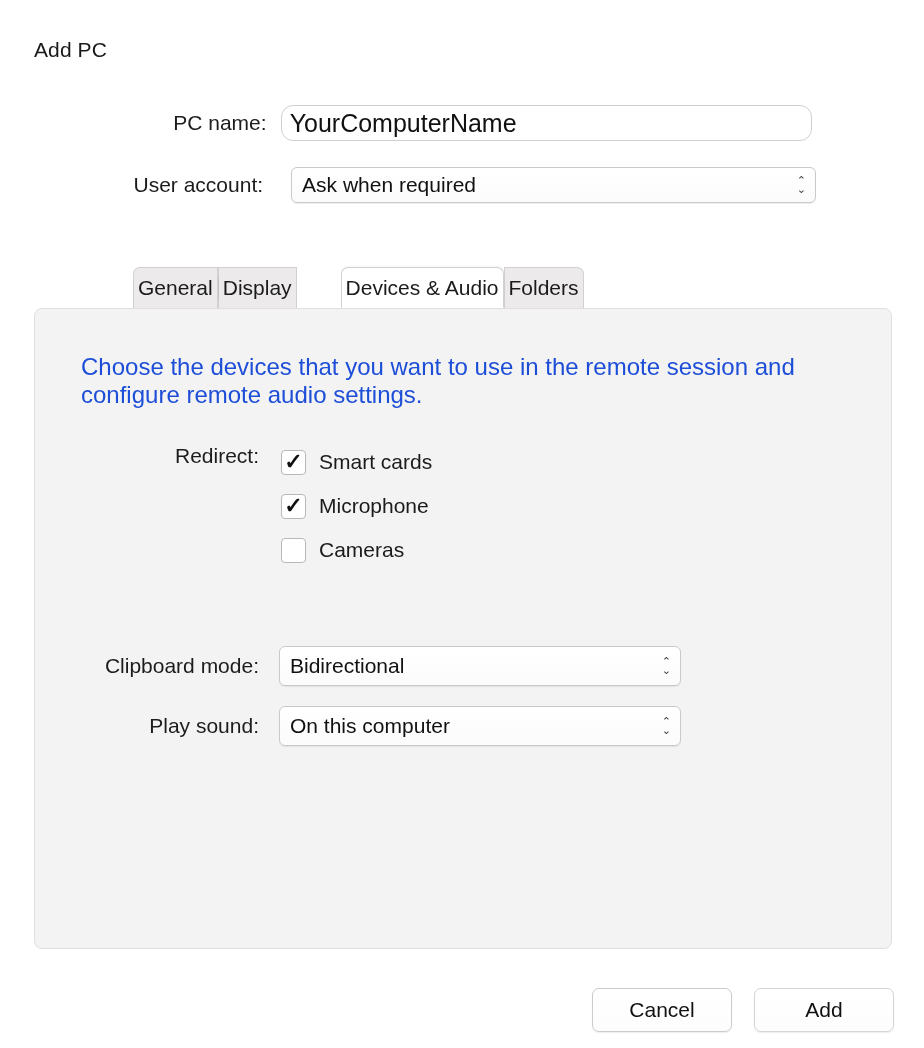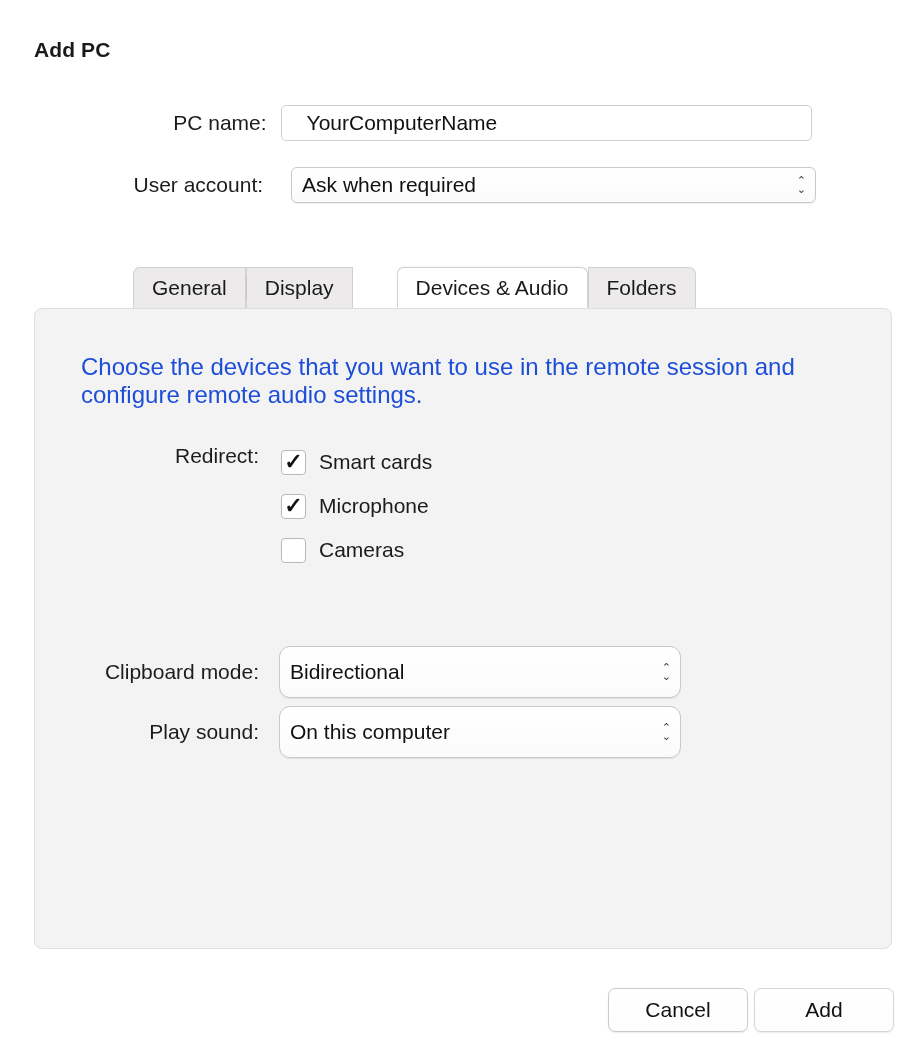--- a/index.html
+++ b/index.html
@@ -16,21 +16,21 @@
     position: relative;
     width: 924px;
     height: 1048px;
     background: #ffffff;
   }
   .title {
     position: absolute;
     left: 34px;
     top: 38px;
     font-size: 21px;
-    font-weight: bold;
+    font-weight: normal;
     color: #1a1a1a;
     letter-spacing: 0.1px;
     text-align: right;
   }
 
   
   .form-row {
     position: absolute;
     display: flex;
     align-items: center;
@@ -38,25 +38,25 @@
   .form-label {
     font-size: 21px;
     color: #1c1c1c;
     text-align: right;
     white-space: nowrap;
   }
   .text-input {
     width: 534px;
     height: 36px;
     border: 1px solid #cfcfcf;
-    border-radius: 5px;
-    background: #ffffff;
-    font-size: 21px;
+    border-radius: 12px;
+    background: #ffffff;
+    font-size: 25px;
     color: #111111;
-    padding: 0 25px;
+    padding: 0 8px;
     font-family: "Liberation Sans", sans-serif;
     outline: none;
   }
   .select-box {
     position: relative;
     width: 534px;
     height: 36px;
     border: 1px solid #c9c9c9;
     border-radius: 6px;
     background: linear-gradient(#ffffff, #fbfbfb);
@@ -85,21 +85,21 @@
   .tab-strip {
     position: absolute;
     left: 133px;
     top: 267px;
     display: flex;
     align-items: flex-end;
     z-index: 5;
   }
   .tab {
     height: 41px;
-    padding: 0 18px;
+    padding: 0 4px;
     display: flex;
     align-items: center;
     justify-content: center;
     font-size: 21px;
     color: #1b1b1b;
     background: #eceaea;
     border: 1px solid #d2d0d0;
     border-bottom: none;
     position: relative;
   }
@@ -189,31 +189,30 @@
   }
 
   .panel-row {
     position: absolute;
     display: flex;
     align-items: center;
   }
   .panel-row .form-label { width: 224px; }
   .panel-select {
     width: 402px;
-    height: 52px;
-    border-radius: 11px;
+    height: 40px;
   }
 
   
   .footer {
     position: absolute;
     right: 30px;
     top: 988px;
     display: flex;
-    gap: 6px;
+    gap: 22px;
   }
   .btn {
     width: 140px;
     height: 44px;
     border: 1px solid #cbcbcb;
     border-radius: 7px;
     background: linear-gradient(#ffffff, #fdfdfd);
     box-shadow: 0 1px 1.5px rgba(0,0,0,0.08);
     font-size: 21px;
     color: #111111;

